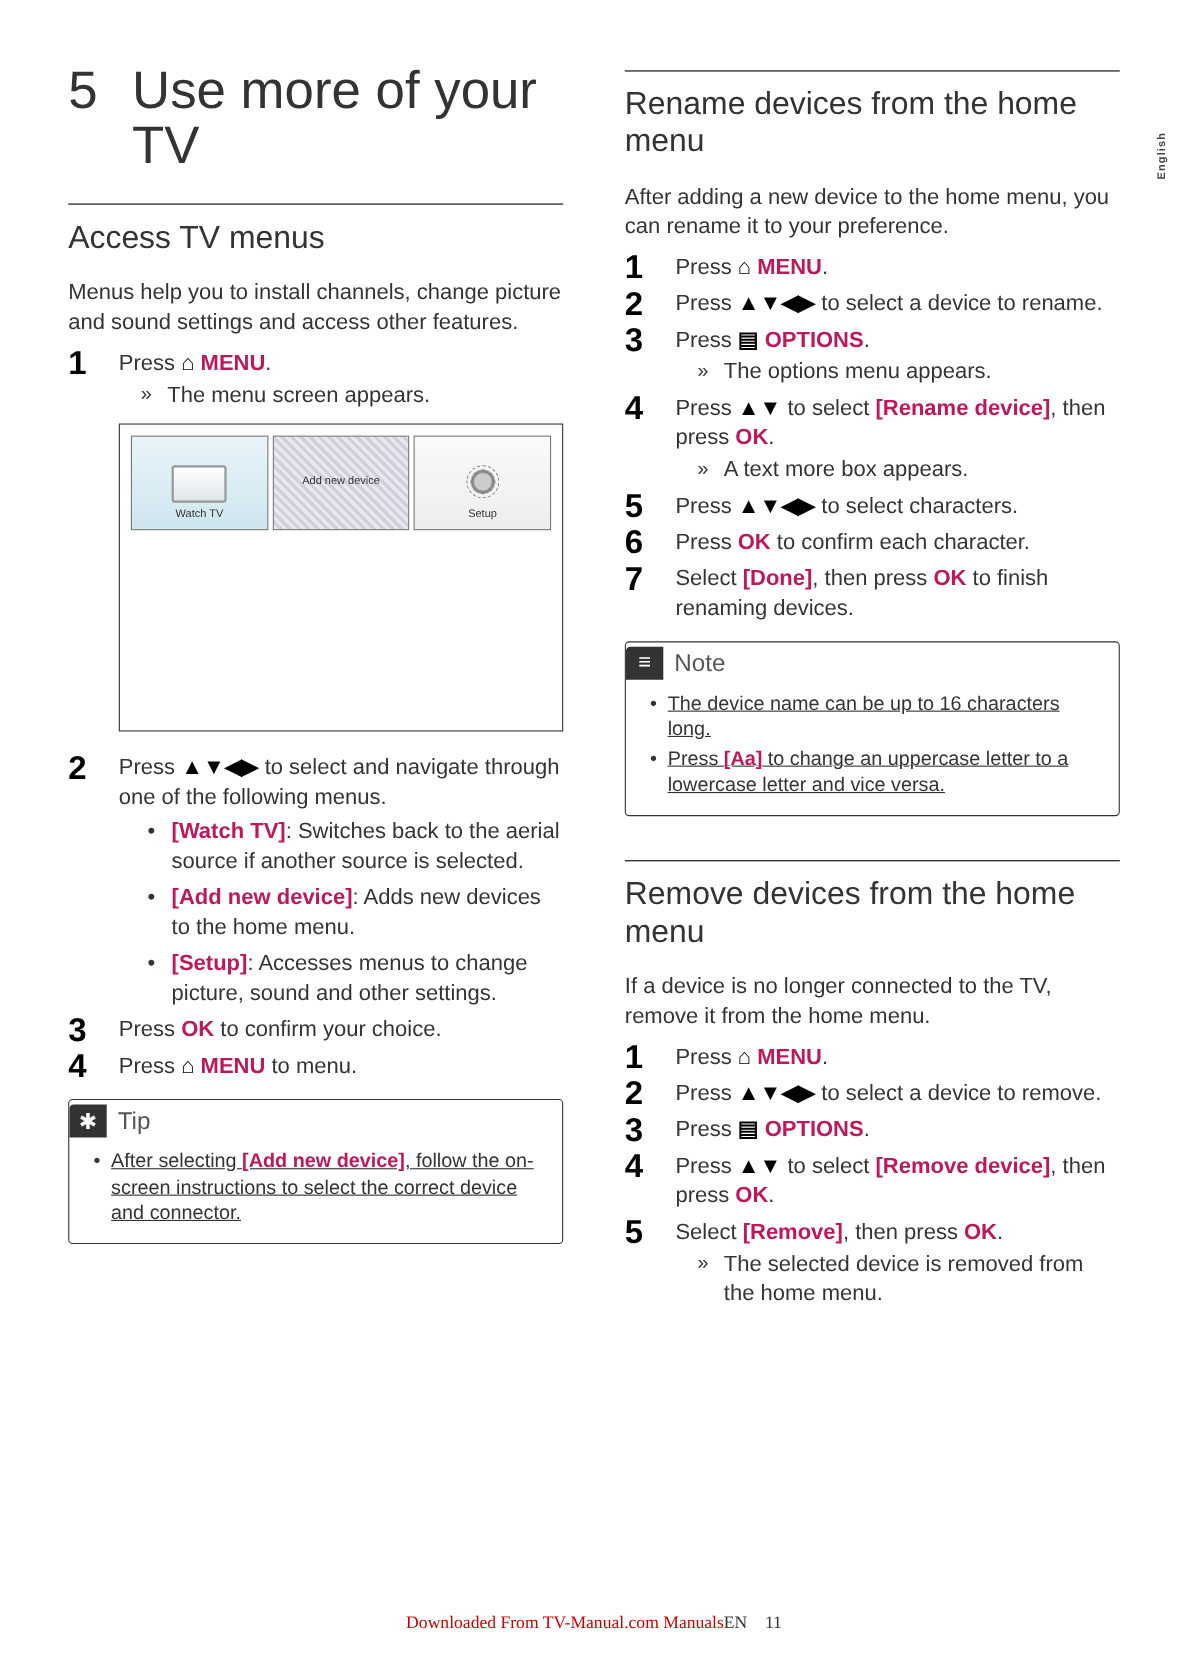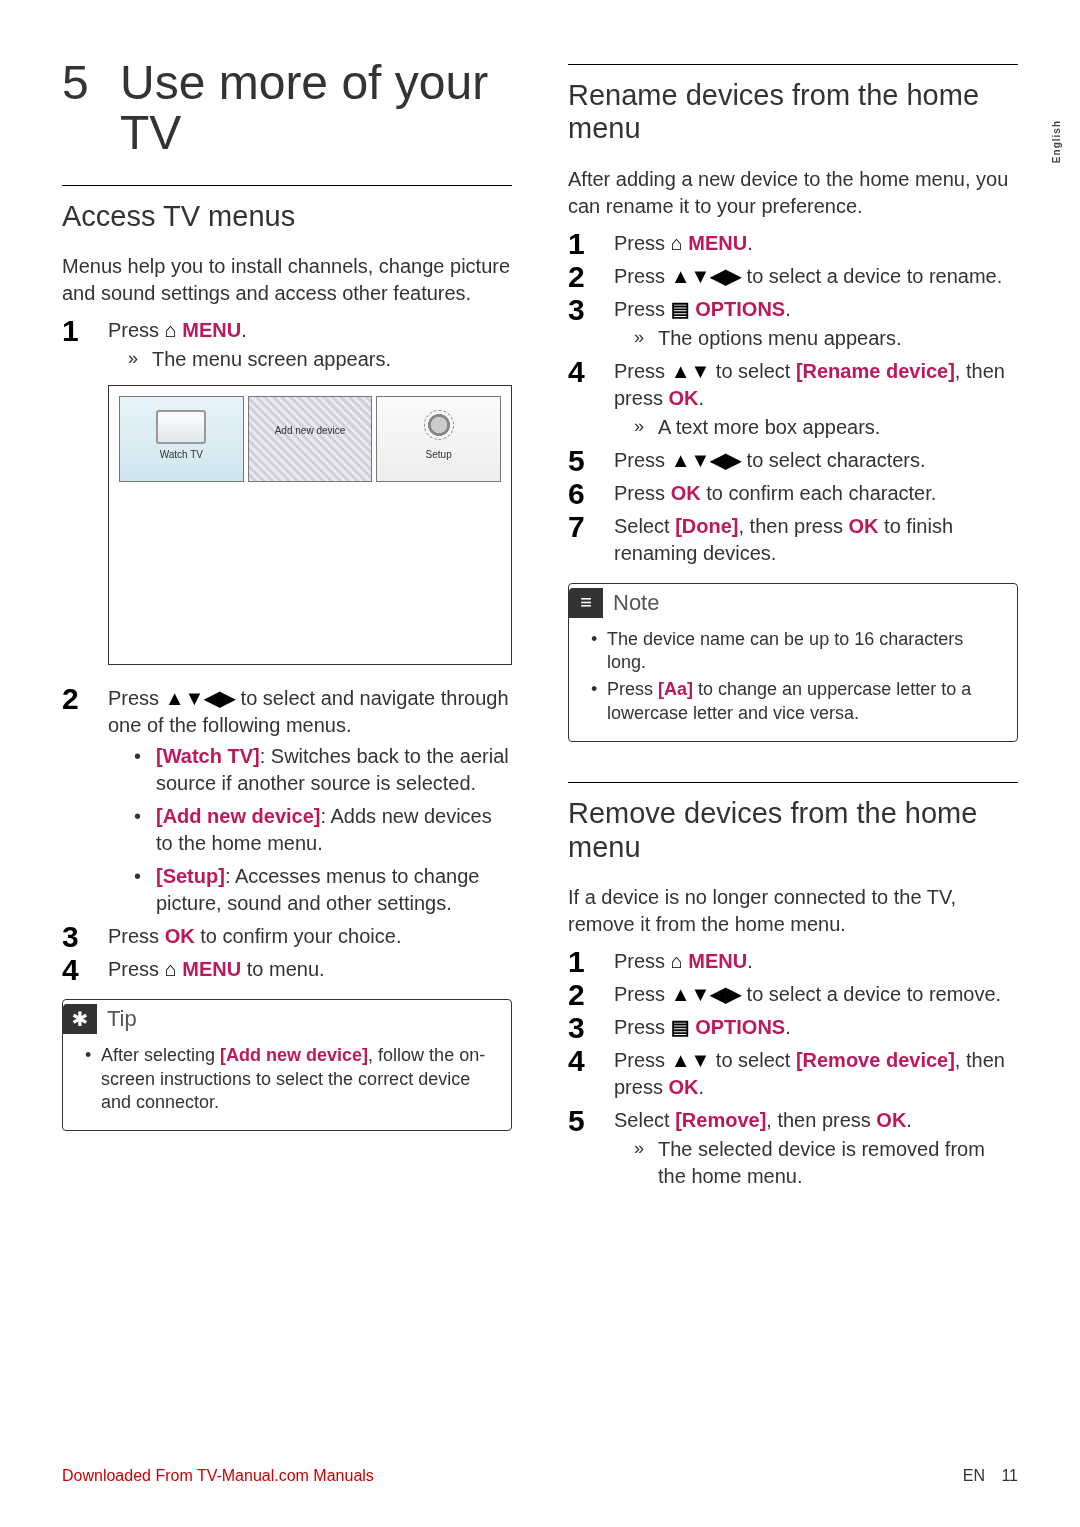--- a/index.html
+++ b/index.html
@@ -129,20 +129,21 @@
     justify-content: center;
     font-size: 20px;
     border-top-left-radius: 4px;
   }
   .tip-title, .note-title {
     font-size: 22px;
     color: #555;
   }
   .tip-body, .note-body {
     padding: 4px 14px 12px 22px;
+    text-decoration: underline;
   }
   .tip-body ul, .note-body ul {
     list-style: none;
   }
   .tip-body li, .note-body li {
     position: relative;
     padding-left: 16px;
     font-size: 18px;
     font-weight: 300;
     line-height: 1.3;
@@ -168,21 +169,21 @@
   }
   .tile {
     width: 137px;
     height: 86px;
     border: 1px solid #777;
     display: flex;
     flex-direction: column;
     align-items: center;
     justify-content: flex-end;
     font-size: 10px;
-    padding-bottom: 20px;
+    padding-bottom: 7px;
     position: relative;
   }
   .tile.watch { background: linear-gradient(#e8f4fa, #cfe6ef); }
   .tile.add { background: repeating-linear-gradient(45deg, #e8e8f0, #e8e8f0 3px, #d0d0dc 3px, #d0d0dc 6px); justify-content: center; }
   .tile.setup { background: linear-gradient(#fafafa, #eee); }
   .tile .label { margin-top: 4px; }
   .tv-icon {
     width: 50px;
     height: 34px;
     border: 2px solid #999;
@@ -208,23 +209,24 @@
     font-weight: 700;
     letter-spacing: 1px;
     color: #444;
   }
   .footer {
     position: absolute;
     bottom: 42px;
     left: 62px;
     right: 62px;
     display: flex;
-    justify-content: space-between;
+    justify-content: center;
     align-items: flex-end;
     font-size: 16px;
+    font-family: Liberation Serif, serif;
   }
   .footer .dl { color: #c00; font-size: 16px; }
   .footer .pg { color: #333; }
   .footer .pg .lang { margin-right: 12px; }
 </style>
 </head>
 <body>
 
 <div class="side-tab">English</div>
 

